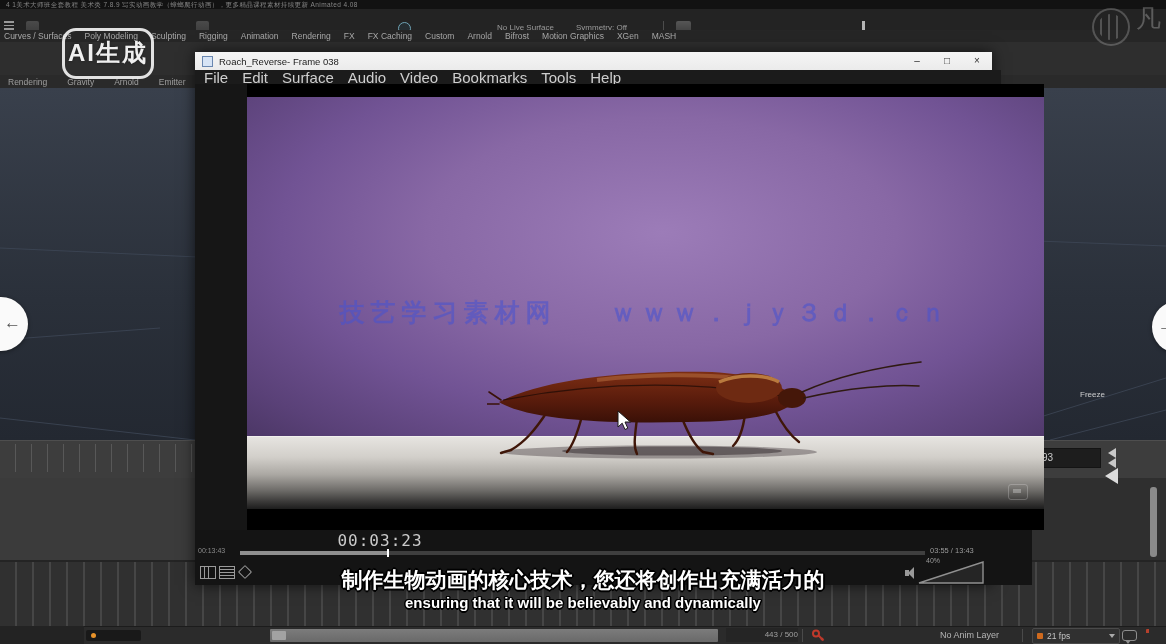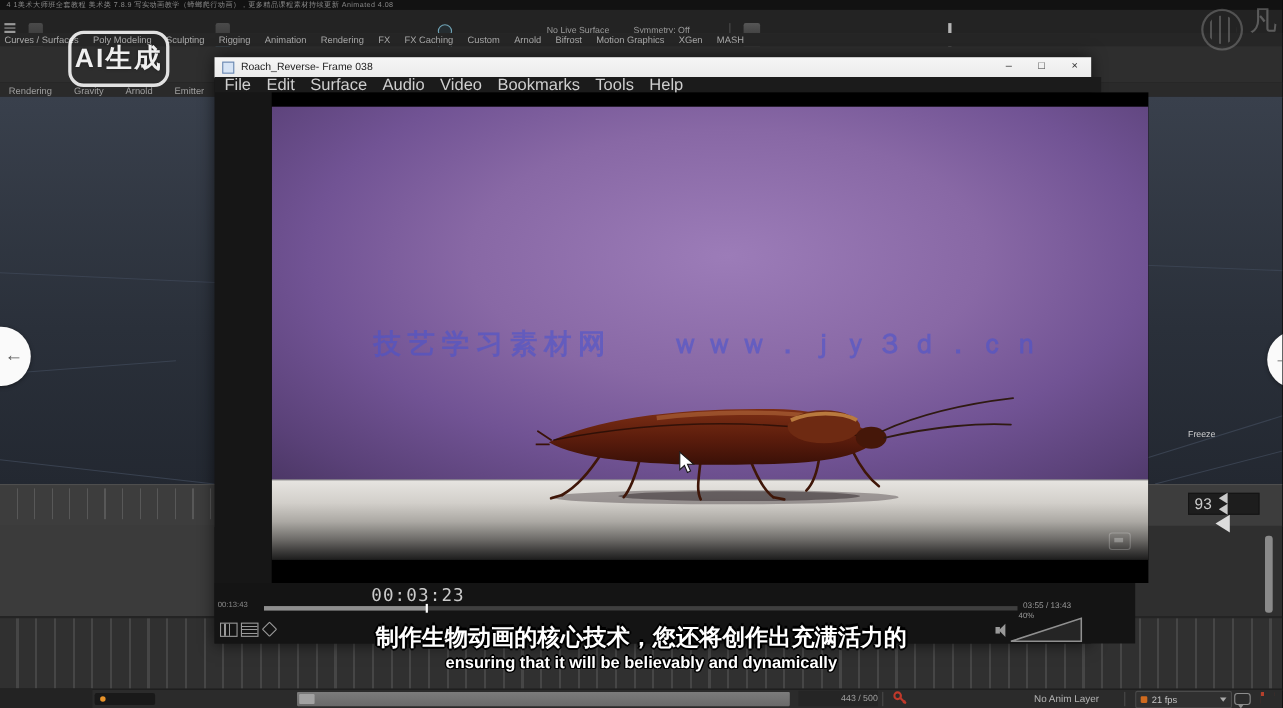--- a/index.html
+++ b/index.html
@@ -27,21 +27,21 @@
           gap:20px;padding-left:8px;border-bottom:1px solid #191919;}
   #fx-row span{font-size:8.5px;color:#9f9f9f;white-space:nowrap;}
   
   #viewport{left:0;top:88px;width:1166px;height:352px;background:linear-gradient(#39404c,#2a303a 60%,#232831);}
   #freeze-label{left:1080px;top:390px;font-size:8px;color:#e6e6e6;opacity:.85;z-index:3;}
   
   #time-band{left:0;top:440px;width:1166px;height:38px;background:#3d3d3d;border-top:1px solid #4e4e4e;}
   #time-ticks-left{left:0;top:444px;width:195px;height:28px;
       background:repeating-linear-gradient(90deg,#3d3d3d 0 15px,#585858 15px 16px);}
   #frame-field{left:1036px;top:448px;width:58px;height:18px;background:#1d1d1d;border:1px solid #141414;
-      color:#cccccc;font-size:14px;line-height:18px;padding-left:5px;margin-left:44px;}
+      color:#cccccc;font-size:10px;line-height:18px;padding-left:5px;}
   .pb-bar{width:2px;height:11px;background:#c9c9c9;margin:0 1px;}
   .pb-bar.orange{background:#e87722;}
   .pb-tri{width:0;height:0;border-top:5px solid transparent;border-bottom:5px solid transparent;
           border-right:8px solid #c9c9c9;margin:0 1px;}
   .pb-tri.big{border-top-width:8px;border-bottom-width:8px;border-right-width:13px;border-right-color:#dcdcdc;}
   
   #mid-left{left:0;top:478px;width:195px;height:82px;background:#3b3b3b;}
   #mid-right{left:992px;top:478px;width:174px;height:82px;background:#2f2f2f;}
   #right-scrollbar{left:1150px;top:487px;width:7px;height:70px;background:#8a8a8a;border-radius:3px;}
   #range-band{left:0;top:560px;width:1166px;height:66px;background:#303030;border-top:2px solid #242424;

